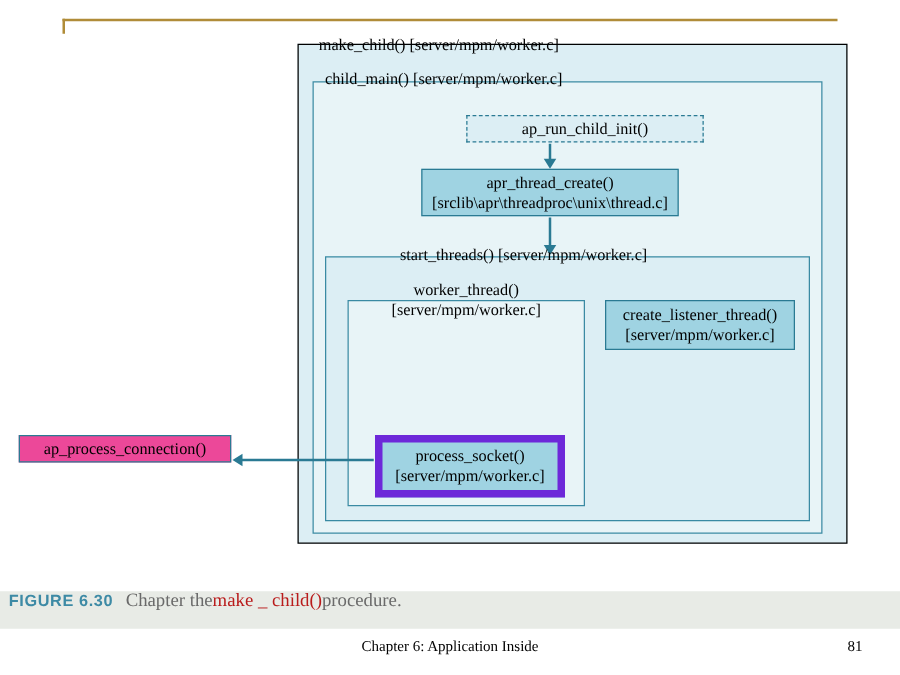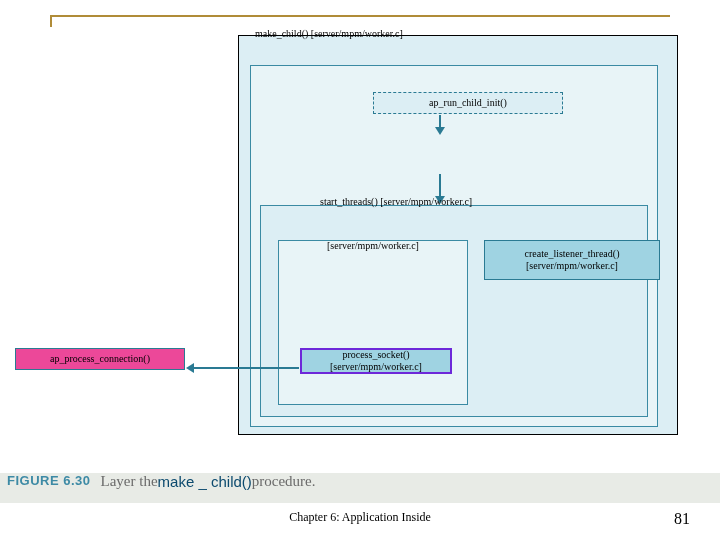--- a/index.html
+++ b/index.html
@@ -23,21 +23,21 @@
     position: absolute;
     left: 0; top: 28px;
     width: 720px;
     height: 445px;
     background: #fff;
   }
   .box {
     position: absolute;
     border: 1px solid #000;
     text-align: center;
-    font-size: 10px;
+    font-size: 13px;
     line-height: 1.25;
     padding: 3px 6px;
     display: flex;
     flex-direction: column;
     justify-content: center;
     align-items: center;
   }
   .outer1 {
     left: 238px; top: 7px;
     width: 440px; height: 400px;
@@ -74,27 +74,27 @@
   .worker {
     left: 278px; top: 212px;
     width: 190px; height: 165px;
     background: #e8f4f7;
     border: 1px solid #3a8aa3;
   }
   .worker-label  { left: 298px; top: 196px; width: 150px; border: none; background: transparent; padding: 0; }
   .worker-label2 { left: 298px; top: 212px; width: 150px; border: none; background: transparent; padding: 0; }
   .psock {
     left: 300px; top: 320px;
-    width: 152px; height: 26px;
+    width: 152px; height: 50px;
     background: #9fd3e2;
-    border: 2px solid #6d28d9;
+    border: 6px solid #6d28d9;
   }
   .listener {
     left: 484px; top: 212px;
-    width: 176px; height: 40px;
+    width: 152px; height: 40px;
     background: #9fd3e2;
     border: 1px solid #2a7a93;
   }
   .ap-proc {
     left: 15px; top: 320px;
     width: 170px; height: 22px;
     background: #ec4899;
     border: 1px solid #2a7a93;
   }
   .arrow {
@@ -118,63 +118,74 @@
     color: #6a6a6a;
   }
   .fig-num {
     color: #3d8aa5;
     font-weight: bold;
     letter-spacing: 0.5px;
     font-family: Arial, sans-serif;
     font-size: 13px;
     margin-right: 10px;
   }
-  .mono { font-family: Liberation Sans, sans-serif; color: #0c4a6e; }
+  .mono { font-family: Liberation Serif, serif; color: #b91c1c; }
   .footer {
     position: absolute;
     left: 0; top: 510px;
     width: 720px; height: 20px;
     font-size: 12px;
   }
   .chap { position: absolute; left: 0; width: 720px; text-align: center; font-family: "Times New Roman", serif; }
-  .pagenum { position: absolute; right: 30px; font-size: 16px; }
+  .pagenum { position: absolute; right: 30px; font-size: 12px; }
 </style>
 </head>
 <body>
 
 <div class="top-rule"></div>
 
 <div class="diagram">
 
   <div class="box outer1"></div>
   <div class="box outer1-label">
     <span><span>make_child()</span>
     <span>[server/mpm/worker.c]</span></span>
   </div>
 
   <div class="box outer2"></div>
+  <div class="box outer2-label">
+    <span><span>child_main()</span>
+    <span>[server/mpm/worker.c]</span></span>
+  </div>
 
   <div class="box hook">
     <span>ap_run_child_init()</span>
   </div>
 
   <div class="arrow" style="left:439px; top:87px; width:2px; height:14px;"></div>
   <div class="arrow-head" style="left:435px; top:99px; border-left:5px solid transparent; border-right:5px solid transparent; border-top:8px solid #2a7a93;"></div>
 
+  <div class="box t-create">
+    <span>apr_thread_create()</span>
+    <span>[srclib\apr\threadproc\unix\thread.c]</span>
+  </div>
 
   <div class="arrow" style="left:439px; top:146px; width:2px; height:24px;"></div>
   <div class="arrow-head" style="left:435px; top:168px; border-left:5px solid transparent; border-right:5px solid transparent; border-top:8px solid #2a7a93;"></div>
 
   <div class="box outer3"></div>
   <div class="box outer3-label">
     <span><span>start_threads()</span>
     <span>[server/mpm/worker.c]</span></span>
   </div>
 
   <div class="box worker"></div>
+  <div class="box worker-label">
+    <span>worker_thread()</span>
+  </div>
   <div class="box worker-label2">
     <span>[server/mpm/worker.c]</span>
   </div>
 
   <div class="box psock">
     <span>process_socket()</span>
     <span>[server/mpm/worker.c]</span>
   </div>
 
   <div class="box listener">
@@ -186,21 +197,21 @@
     <span>ap_process_connection()</span>
   </div>
 
   <div class="arrow" style="left:193px; top:339px; width:106px; height:2px;"></div>
   <div class="arrow-head" style="left:186px; top:335px; border-top:5px solid transparent; border-bottom:5px solid transparent; border-right:8px solid #2a7a93;"></div>
 
 </div>
 
 <div class="caption-bar">
   <span class="fig-num">FIGURE 6.30</span>
-  <span>Layer the </span>
+  <span>Chapter the </span>
   <span class="mono">make _ child()</span>
   <span> procedure.</span>
 </div>
 
 <div class="footer">
   <div class="chap">Chapter 6: Application Inside</div>
   <div class="pagenum">81</div>
 </div>
 
 </body></html>

